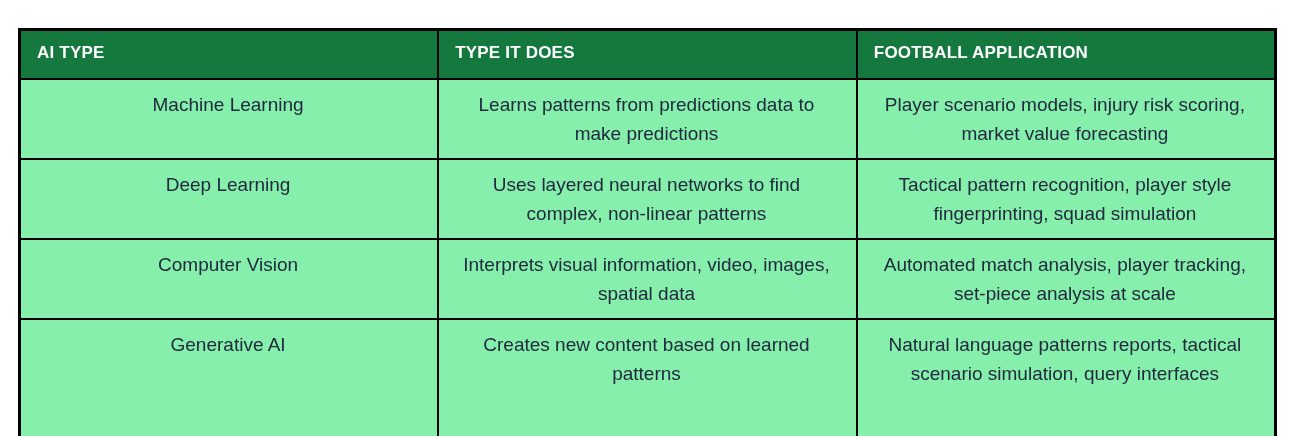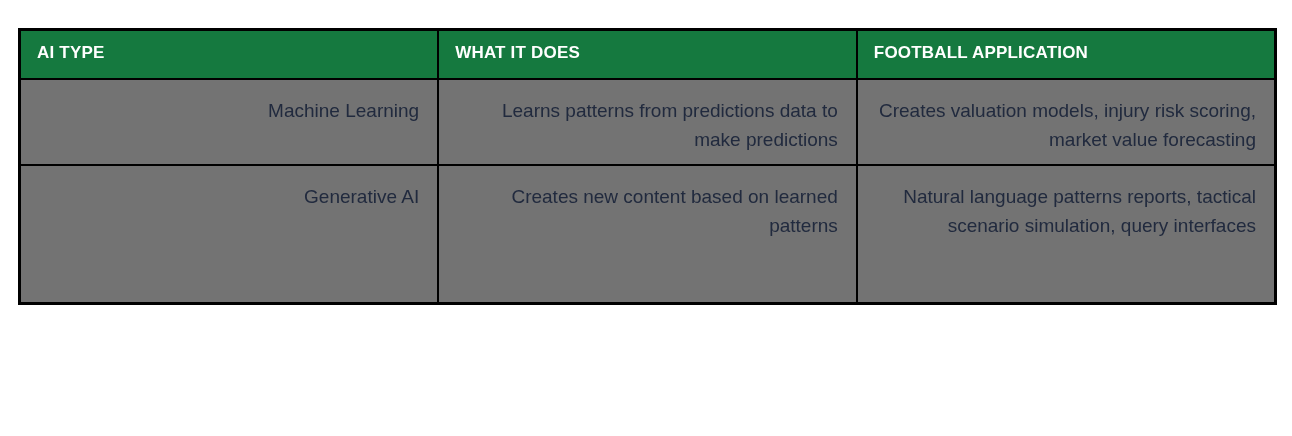--- a/index.html
+++ b/index.html
@@ -31,56 +31,66 @@
     font-weight: bold;
     font-size: 17px;
     letter-spacing: 0.2px;
     text-align: left;
     vertical-align: middle;
     height: 49px;
     padding: 4px 16px 6px 16px;
     border: 2px solid #000000;
   }
   table.ai-table td {
-    background: #737373;
+    background: #86efac;
     color: #212a3e;
     font-size: 19px;
     line-height: 29px;
-    text-align: right;
+    text-align: center;
     vertical-align: top;
-    padding: 16px 18px 10px 16px;
+    padding: 10px 18px 10px 16px;
     border: 2px solid #000000;
   }
   tr.row-1 td, tr.row-2 td { height: 77px; }
   tr.row-3 td { height: 78px; }
   tr.row-4 td { height: 139px; }
   td, th { box-sizing: border-box; overflow: hidden; }
 </style>
 </head>
 <body>
 
 <div class="page">
   <table class="ai-table">
     <colgroup>
         <col>
         <col>
         <col>
       </colgroup>
     <thead>
       <tr>
         <th>AI TYPE</th>
-        <th>WHAT IT DOES</th>
+        <th>TYPE IT DOES</th>
         <th>FOOTBALL APPLICATION</th>
       </tr>
     </thead>
     <tbody>
       <tr class="row-1">
         <td>Machine Learning</td>
         <td>Learns patterns from predictions data to make predictions</td>
-        <td>Creates valuation models, injury risk scoring, market value forecasting</td>
+        <td>Player scenario models, injury risk scoring, market value forecasting</td>
+      </tr>
+      <tr class="row-2">
+        <td>Deep Learning</td>
+        <td>Uses layered neural networks to find complex, non-linear patterns</td>
+        <td>Tactical pattern recognition, player style fingerprinting, squad simulation</td>
+      </tr>
+      <tr class="row-3">
+        <td>Computer Vision</td>
+        <td>Interprets visual information,  video, images, spatial data</td>
+        <td>Automated match analysis, player tracking, set-piece analysis at scale</td>
       </tr>
       <tr class="row-4">
         <td>Generative AI</td>
         <td>Creates new content based on learned patterns</td>
         <td>Natural language patterns reports, tactical scenario simulation, query interfaces</td>
       </tr>
     </tbody>
   </table>
 </div>
 

